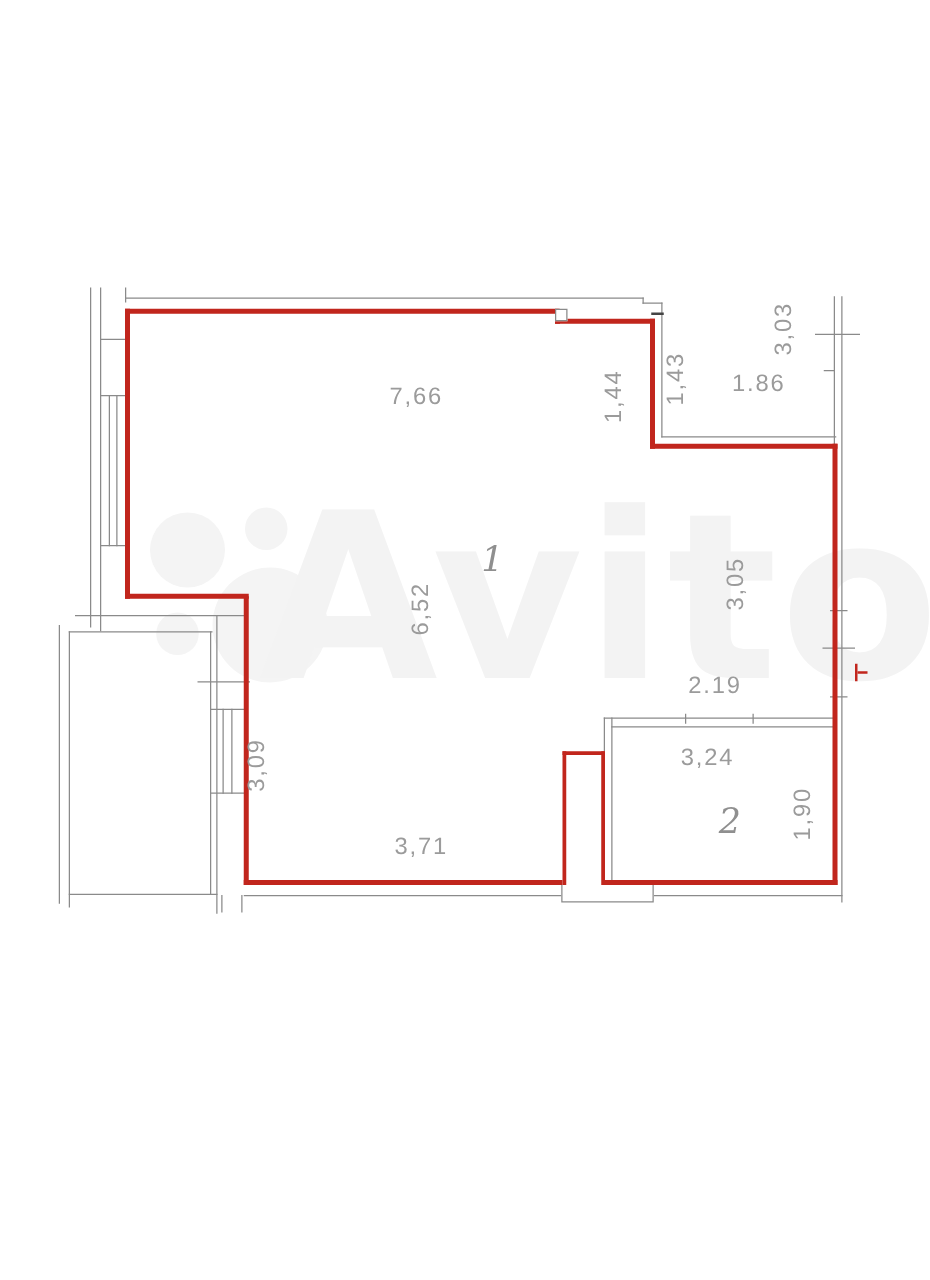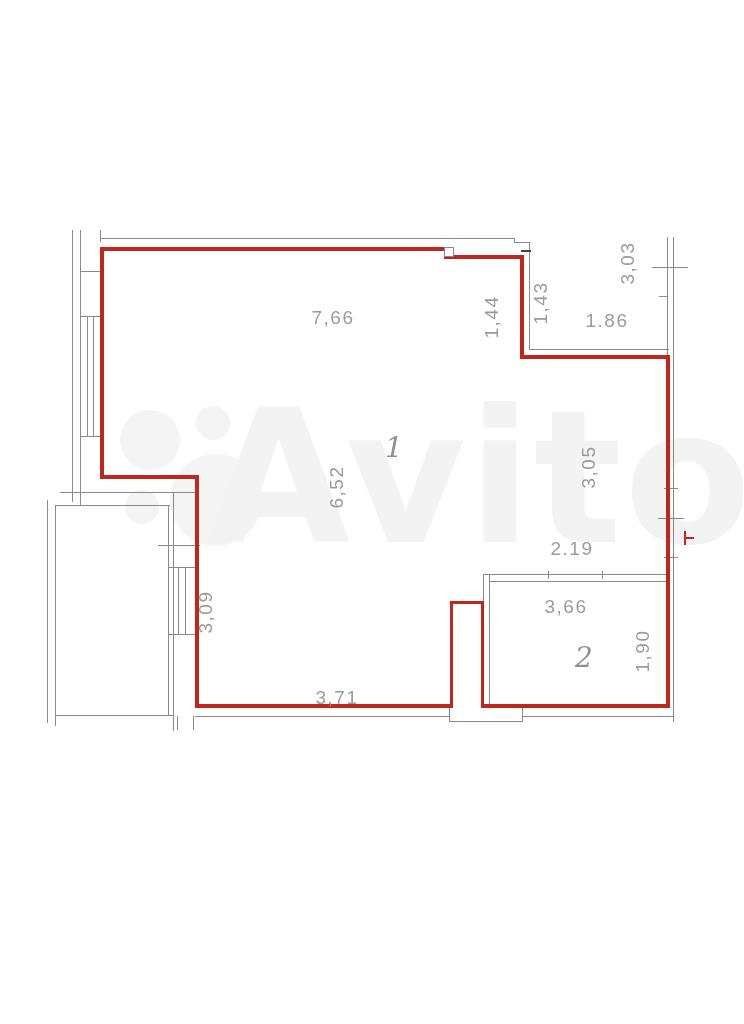--- a/index.html
+++ b/index.html
@@ -100,26 +100,26 @@
   <div class="whitebox" style="left:444px;top:247px;width:10px;height:10px;border:1px solid var(--gray);"></div>
 
   <div class="whitebox" style="left:450px;top:601px;width:34px;height:107px;border:3px solid var(--red);border-bottom:none;"></div>
 
   <div class="red" style="left:684px;top:531px;width:2px;height:14px;"></div>
   <div class="red" style="left:686px;top:537px;width:8px;height:2px;"></div>
 
   <div class="dim" style="left:333px;top:318px;">7,66</div>
   <div class="dim v" style="left:492px;top:317px;">1,44</div>
   <div class="dim v" style="left:541px;top:303px;">1,43</div>
-  <div class="dim" style="left:607px;top:321px;">1.86</div>
+  <div class="dim" style="left:607px;top:308px;">1.86</div>
   <div class="dim v" style="left:628px;top:263px;">3,03</div>
   <div class="dim v" style="left:337px;top:487px;">6,52</div>
   <div class="dim v" style="left:589px;top:467px;">3,05</div>
   <div class="dim" style="left:572px;top:549px;">2.19</div>
-  <div class="dim" style="left:566px;top:607px;">3,66</div>
+  <div class="dim" style="left:566px;top:607px;">3,24</div>
   <div class="dim v" style="left:643px;top:651px;">1,90</div>
   <div class="dim v" style="left:206px;top:612px;">3,09</div>
-  <div class="dim" style="left:337px;top:698px;">3,71</div>
+  <div class="dim" style="left:337px;top:678px;">3,71</div>
 
   <div class="room" style="left:394px;top:447px;">1</div>
   <div class="room" style="left:584px;top:657px;">2</div>
 
 </div>
 
 </body></html>

